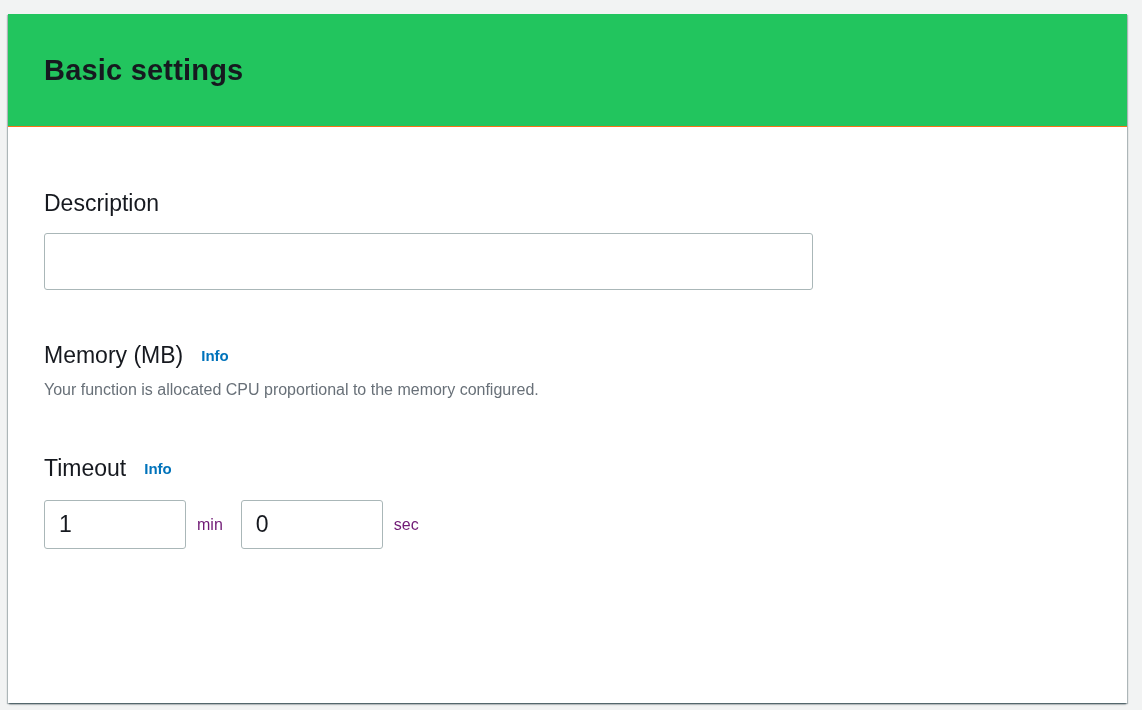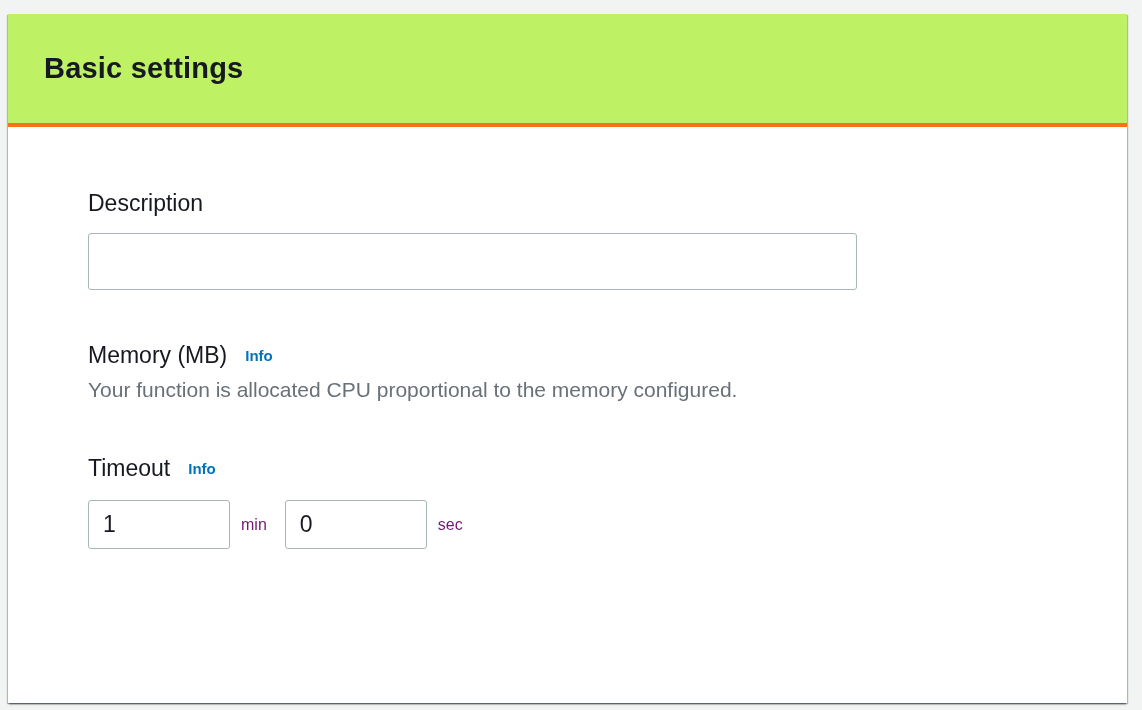--- a/index.html
+++ b/index.html
@@ -14,33 +14,33 @@
     position: absolute;
     left: 8px; top: 14px;
     width: 1119px; height: 689px;
     background: #ffffff;
     box-shadow: 0 2px 2px -1px rgba(0,28,36,.55),
                 1px 1px 1px 0 rgba(0,28,36,.25),
                -1px 1px 1px 0 rgba(0,28,36,.25);
   }
   .panel-header {
     height: 113px;
-    background: #bef264;
-    border-bottom: 4px solid #f97316;
+    background: #22c55e;
+    border-bottom: 1px solid #f97316;
     display: flex;
     align-items: center;
     padding: 0 36px;
   }
   .panel-title {
     font-size: 29px;
     font-weight: 700;
     letter-spacing: .2px;
     color: #16191f;
   }
-  .panel-body { padding: 62px 21px 0 36px; margin-left: 44px; }
+  .panel-body { padding: 62px 21px 0 36px; }
 
   .field-label {
     font-size: 23px;
     color: #16191f;
     line-height: 28px;
   }
   .label-row {
     display: flex;
     align-items: center;
   }
@@ -65,21 +65,21 @@
     display: block;
     margin-top: 16px;
     width: 769px;
     height: 57px;
     padding: 0 14px;
   }
 
   .memory-section { margin-top: 51px; }
   .helper-text {
     margin-top: 9px;
-    font-size: 21px;
+    font-size: 16px;
     color: #687078;
     line-height: 24px;
   }
   .slider-row {
     margin-top: 18px;
     display: flex;
     align-items: center;
   }
   .slider {
     position: relative;

